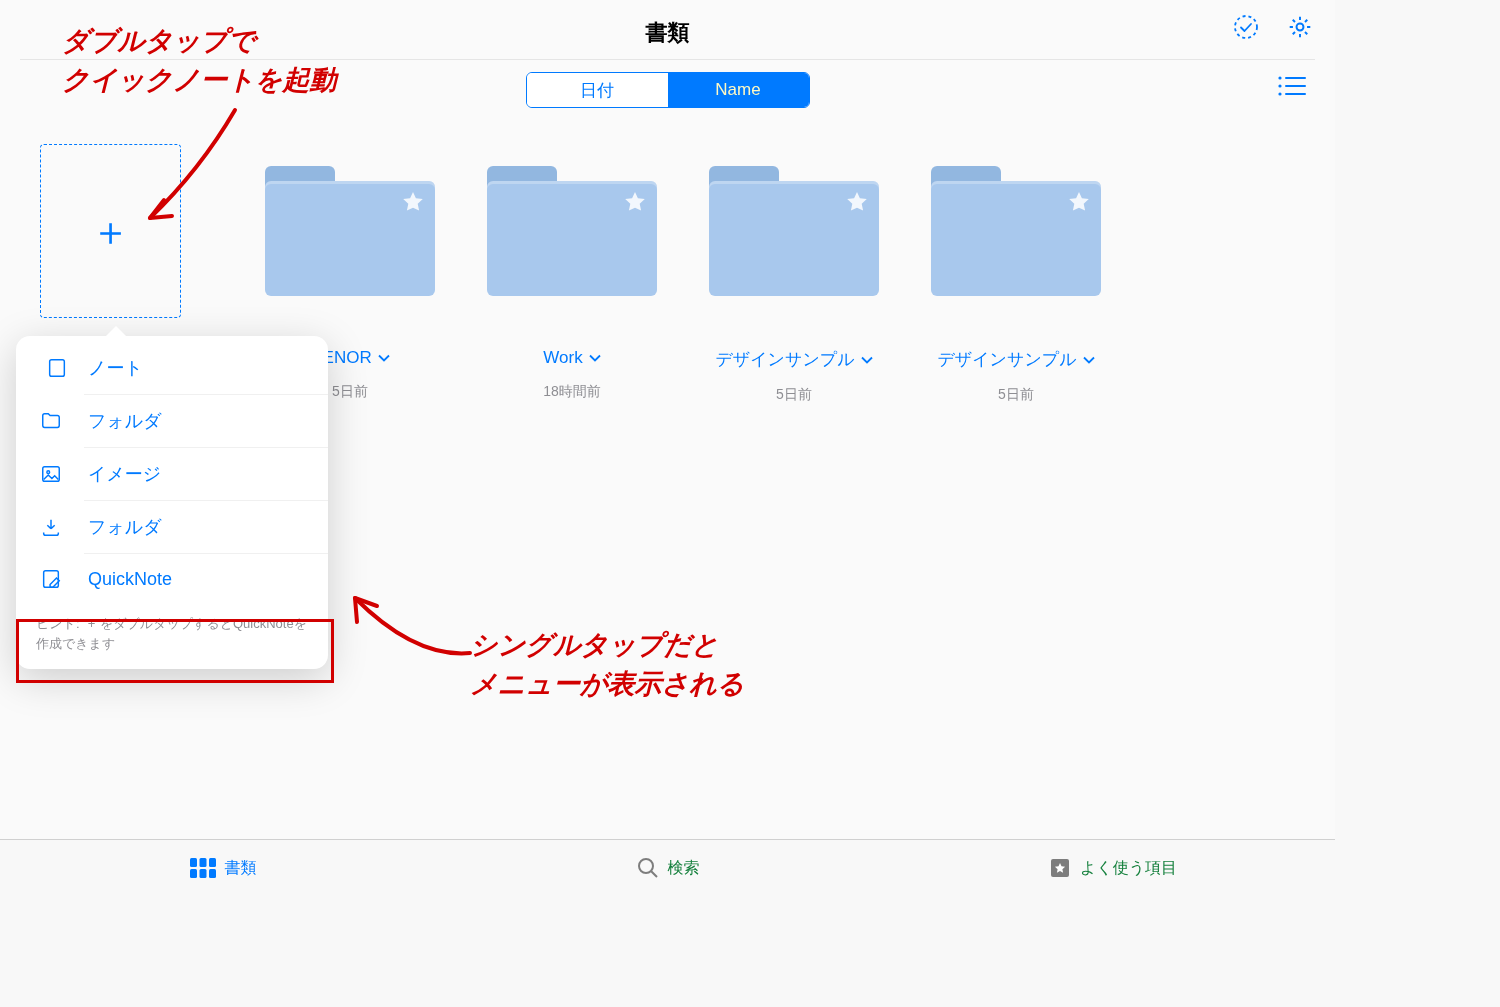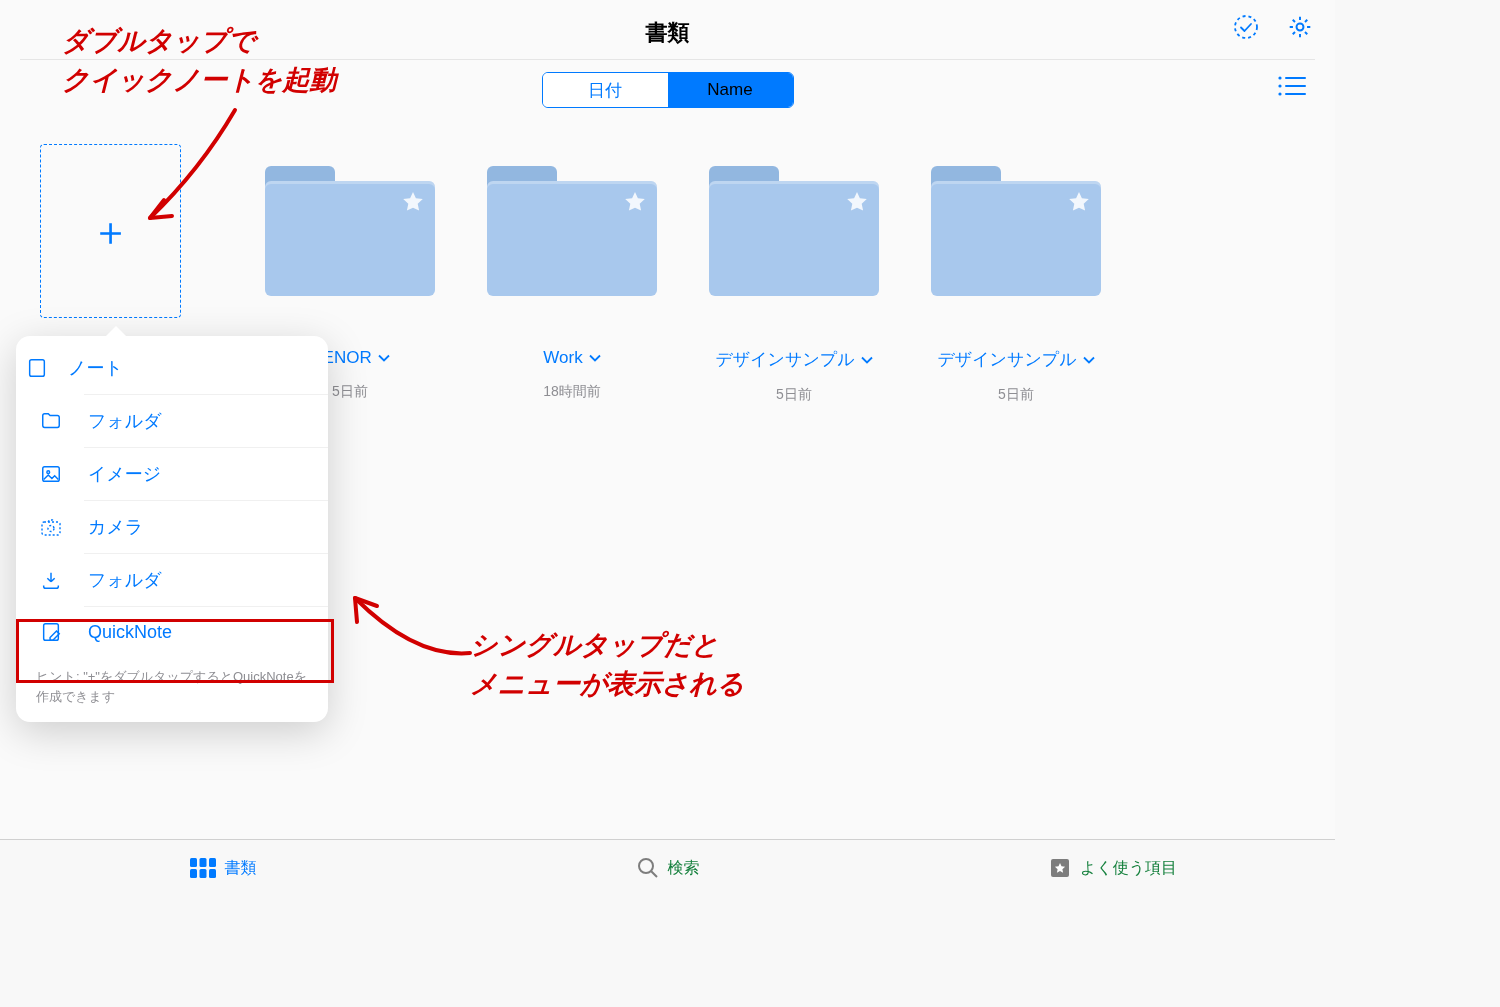--- a/index.html
+++ b/index.html
@@ -14,23 +14,23 @@
   html,body { margin:0; padding:0; width:1335px; height:896px; font-family:-apple-system,"Helvetica Neue",Arial,sans-serif; background:var(--bg); overflow:hidden; }
   .screen { position:relative; width:1335px; height:896px; background:#fafafa; }
 
   
   .top-title { position:absolute; top:18px; left:0; width:100%; text-align:center; font-size:22px; font-weight:600; color:#000; }
   .top-icons { position:absolute; top:12px; right:20px; display:flex; gap:24px; align-items:center; }
   .icon-btn { display:flex; align-items:center; justify-content:center; width:30px; height:30px; cursor:pointer; }
 
   
   .segment { position:absolute; top:72px; left:50%; transform:translateX(-50%); display:flex; border:1px solid var(--ios-blue); border-radius:6px; overflow:hidden; font-size:17px; }
-  .segment div { width:125px; height:34px; display:flex; align-items:center; justify-content:center; cursor:pointer; }
+  .segment div { width:141px; height:34px; display:flex; align-items:center; justify-content:center; cursor:pointer; }
   .segment .inactive { background:#fff; color:var(--ios-blue); }
-  .segment .active { background:var(--ios-blue); color:#000000; }
+  .segment .active { background:var(--ios-blue); color:#fef9c3; }
   .list-toggle { position:absolute; right:28px; top:74px; cursor:pointer; }
 
   .top-divider { position:absolute; top:59px; left:20px; right:20px; height:1px; background:var(--divider); }
 
   
   .add-tile { position:absolute; left:40px; top:144px; width:139px; height:172px; border:1.5px dashed var(--ios-blue); border-radius:4px; display:flex; align-items:center; justify-content:center; cursor:pointer; }
   .plus { font-size:40px; font-weight:200; color:var(--ios-blue); line-height:1; }
 
   
   .folder-slot { position:absolute; width:170px; text-align:center; }
@@ -38,21 +38,21 @@
   .folder .back { position:absolute; top:0; left:0; width:70px; height:25px; background:var(--folder-blue-dark); border-radius:6px 6px 0 0; }
   .folder .front { position:absolute; top:15px; left:0; width:170px; height:115px; background:var(--folder-blue); border-radius:6px; box-shadow:inset 0 3px 0 rgba(255,255,255,.25); }
   .folder .star { position:absolute; top:24px; right:10px; color:rgba(255,255,255,.85); }
   .folder-name { margin-top:52px; font-size:17px; color:var(--ios-blue); display:inline-flex; align-items:center; gap:6px; cursor:pointer; }
   .folder-name svg { flex:none; }
   .folder-date { margin-top:15px; font-size:14px; color:var(--muted); }
 
   
   .popover { position:absolute; left:16px; top:336px; width:312px; background:#fff; border-radius:14px; box-shadow:0 10px 40px rgba(0,0,0,.18); padding:6px 0 12px; }
   .popover:before { content:""; position:absolute; top:-10px; left:90px; border:10px solid transparent; border-bottom-color:#fff; border-top:none; }
-  .popover-item { display:flex; align-items:center; gap:18px; padding:14px 8px; font-size:18px; color:var(--ios-blue); cursor:pointer; }
+  .popover-item { display:flex; align-items:center; gap:18px; padding:14px 28px; font-size:18px; color:var(--ios-blue); cursor:pointer; }
   .popover-item + .popover-item { border-top:1px solid #f0f0f0; margin-left:68px; padding-left:0;gap:24px; }
   .popover-item + .popover-item .pi-icon { margin-left:-46px; }
   .pi-icon { width:26px; display:flex; justify-content:center; }
   .hint { padding:10px 20px 4px; font-size:13px; color:var(--muted); line-height:1.5; }
   .highlight-box { position:absolute; left:16px; top:619px; width:312px; height:58px; border:3px solid var(--ios-red); pointer-events:none; }
 
   
   .anno { position:absolute; font-size:27px; font-weight:700; color:var(--ios-red); font-style:italic; line-height:1.45; font-family:Liberation Sans, sans-serif; }
   .arrow-svg { position:absolute; pointer-events:none; }
 
@@ -194,30 +194,20 @@
     </div>
     <div class="popover-item">
       <span class="pi-icon">
         <svg width="22" height="22" viewBox="0 0 24 24" fill="none" stroke="#007aff" stroke-width="1.6">
             <rect x="3" y="4" width="18" height="16" rx="2"></rect>
             <circle cx="9" cy="10" r="1.5"></circle>
             <path d="M4 18l5-5 4 4 3-3 4 4"></path>
           </svg>
       </span>
       <span>イメージ</span>
-    </div>
-    <div class="popover-item">
-      <span class="pi-icon">
-        <svg width="24" height="24" viewBox="0 0 24 24" fill="none" stroke="#007aff" stroke-width="1.4" stroke-dasharray="2 2">
-            <rect x="3" y="7" width="18" height="13" rx="2"></rect>
-            <circle cx="12" cy="13.5" r="3"></circle>
-            <path d="M9 7l1.5-2h3L15 7"></path>
-          </svg>
-      </span>
-      <span>カメラ</span>
     </div>
     <div class="popover-item">
       <span class="pi-icon">
         <svg width="22" height="22" viewBox="0 0 24 24" fill="none" stroke="#007aff" stroke-width="1.6">
             <path d="M12 4v10m0 0l-4-4m4 4l4-4M4 18v1a2 2 0 0 0 2 2h12a2 2 0 0 0 2-2v-1"></path>
           </svg>
       </span>
       <span>フォルダ</span>
     </div>
     <div class="popover-item">

